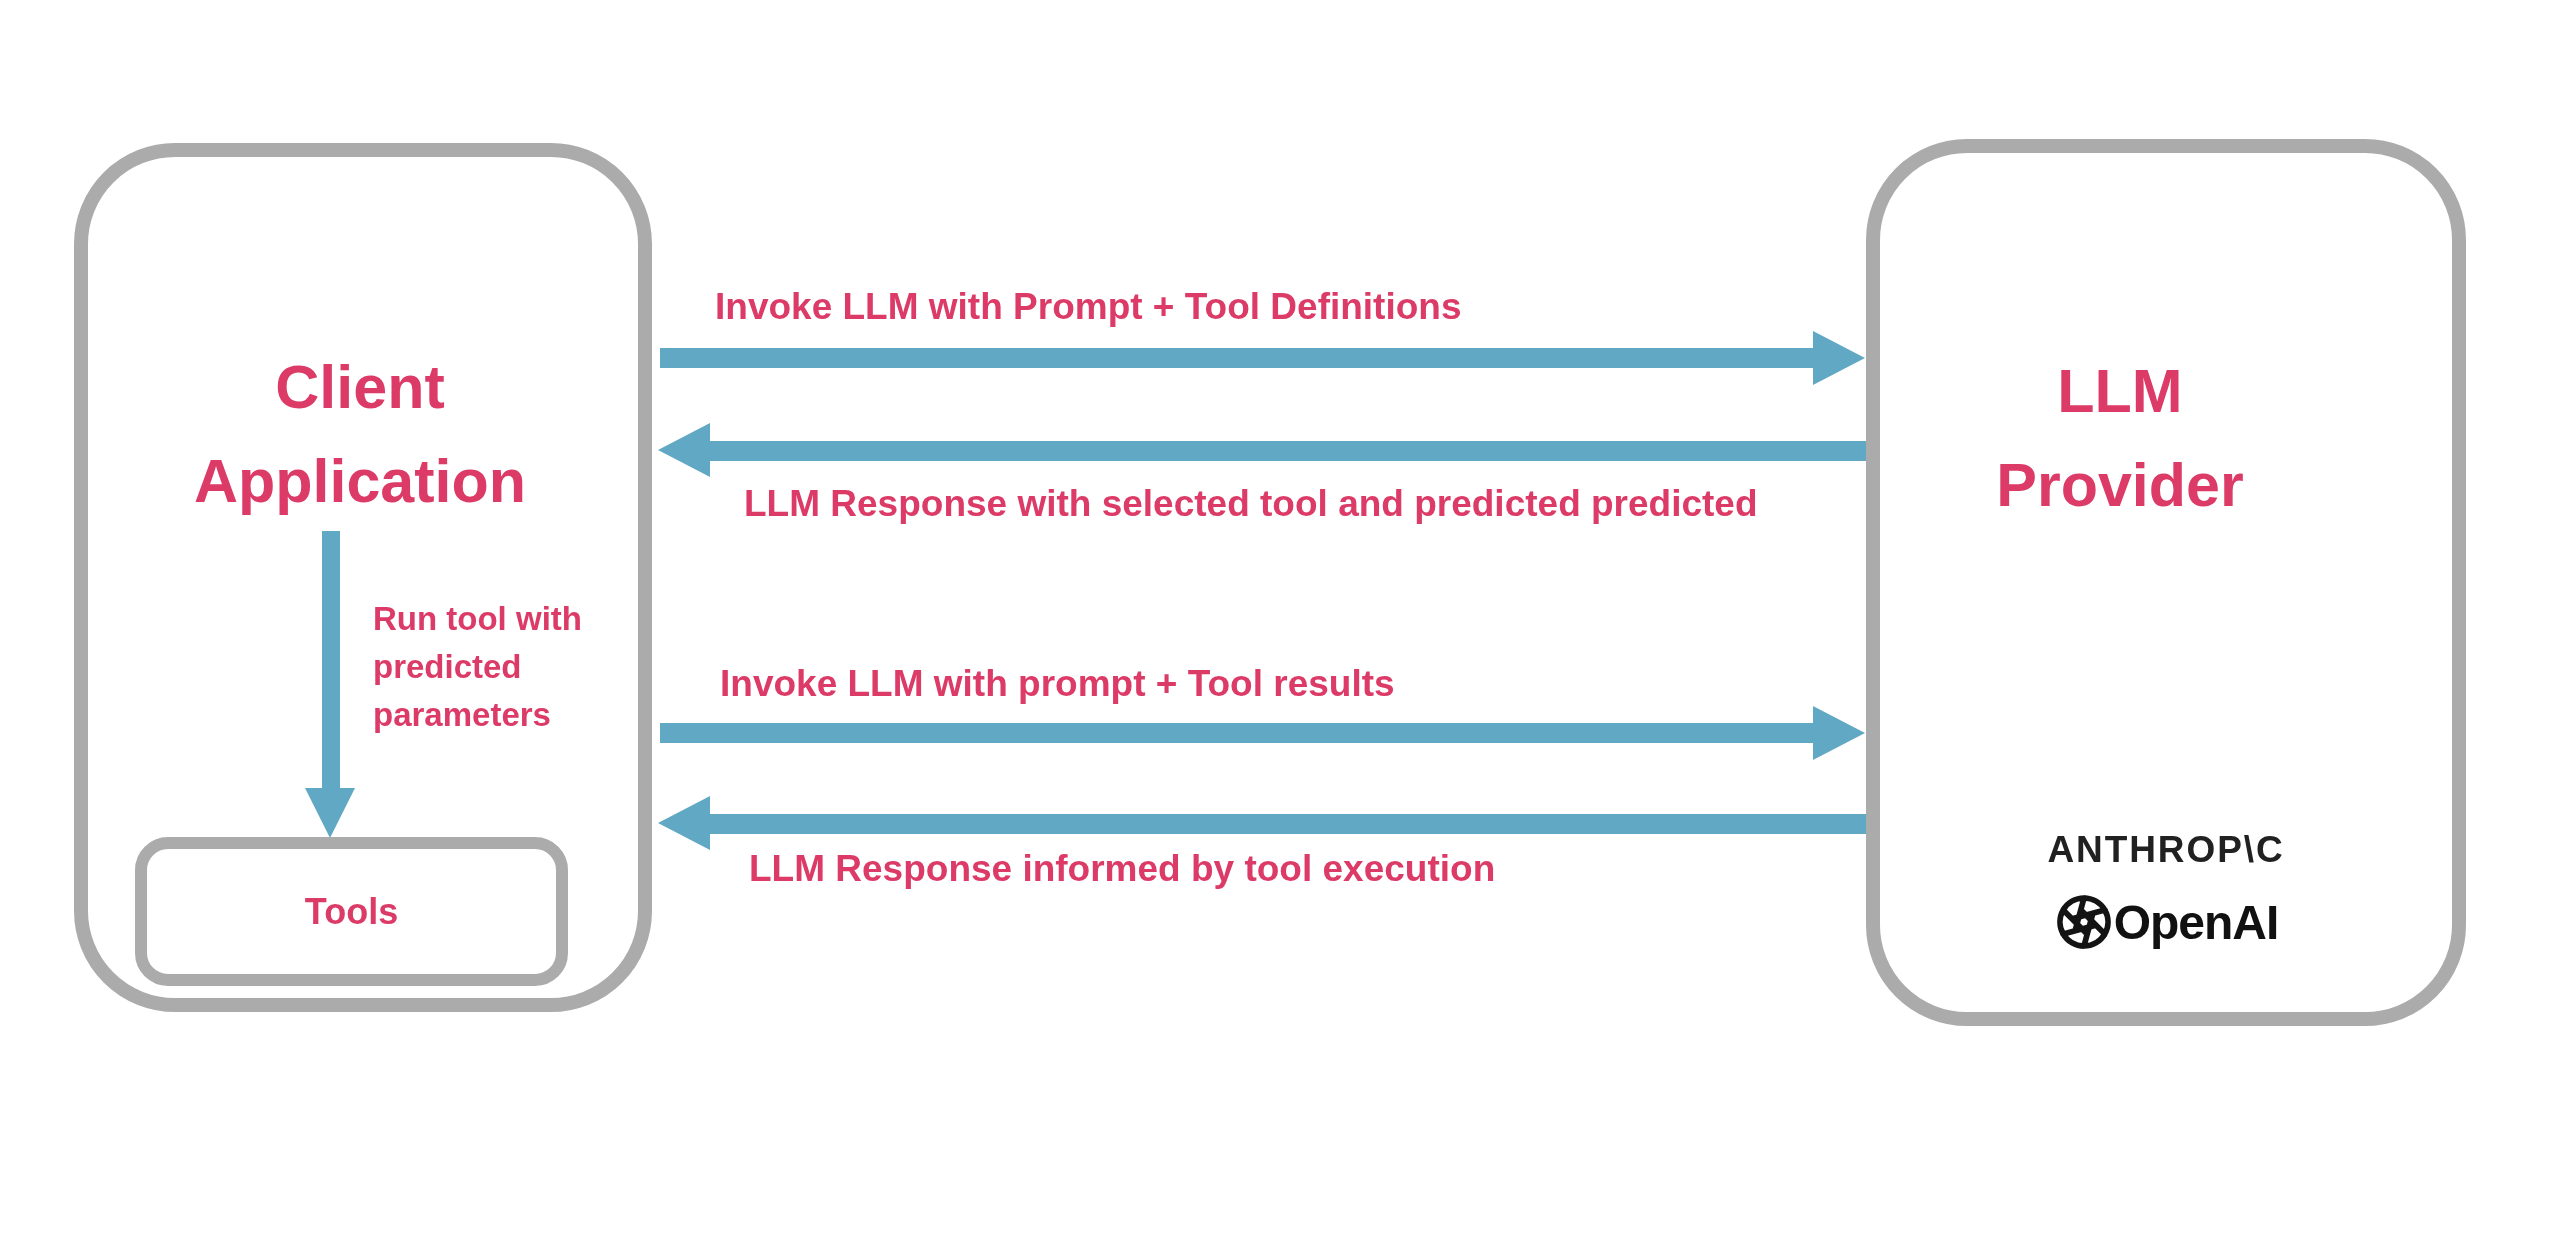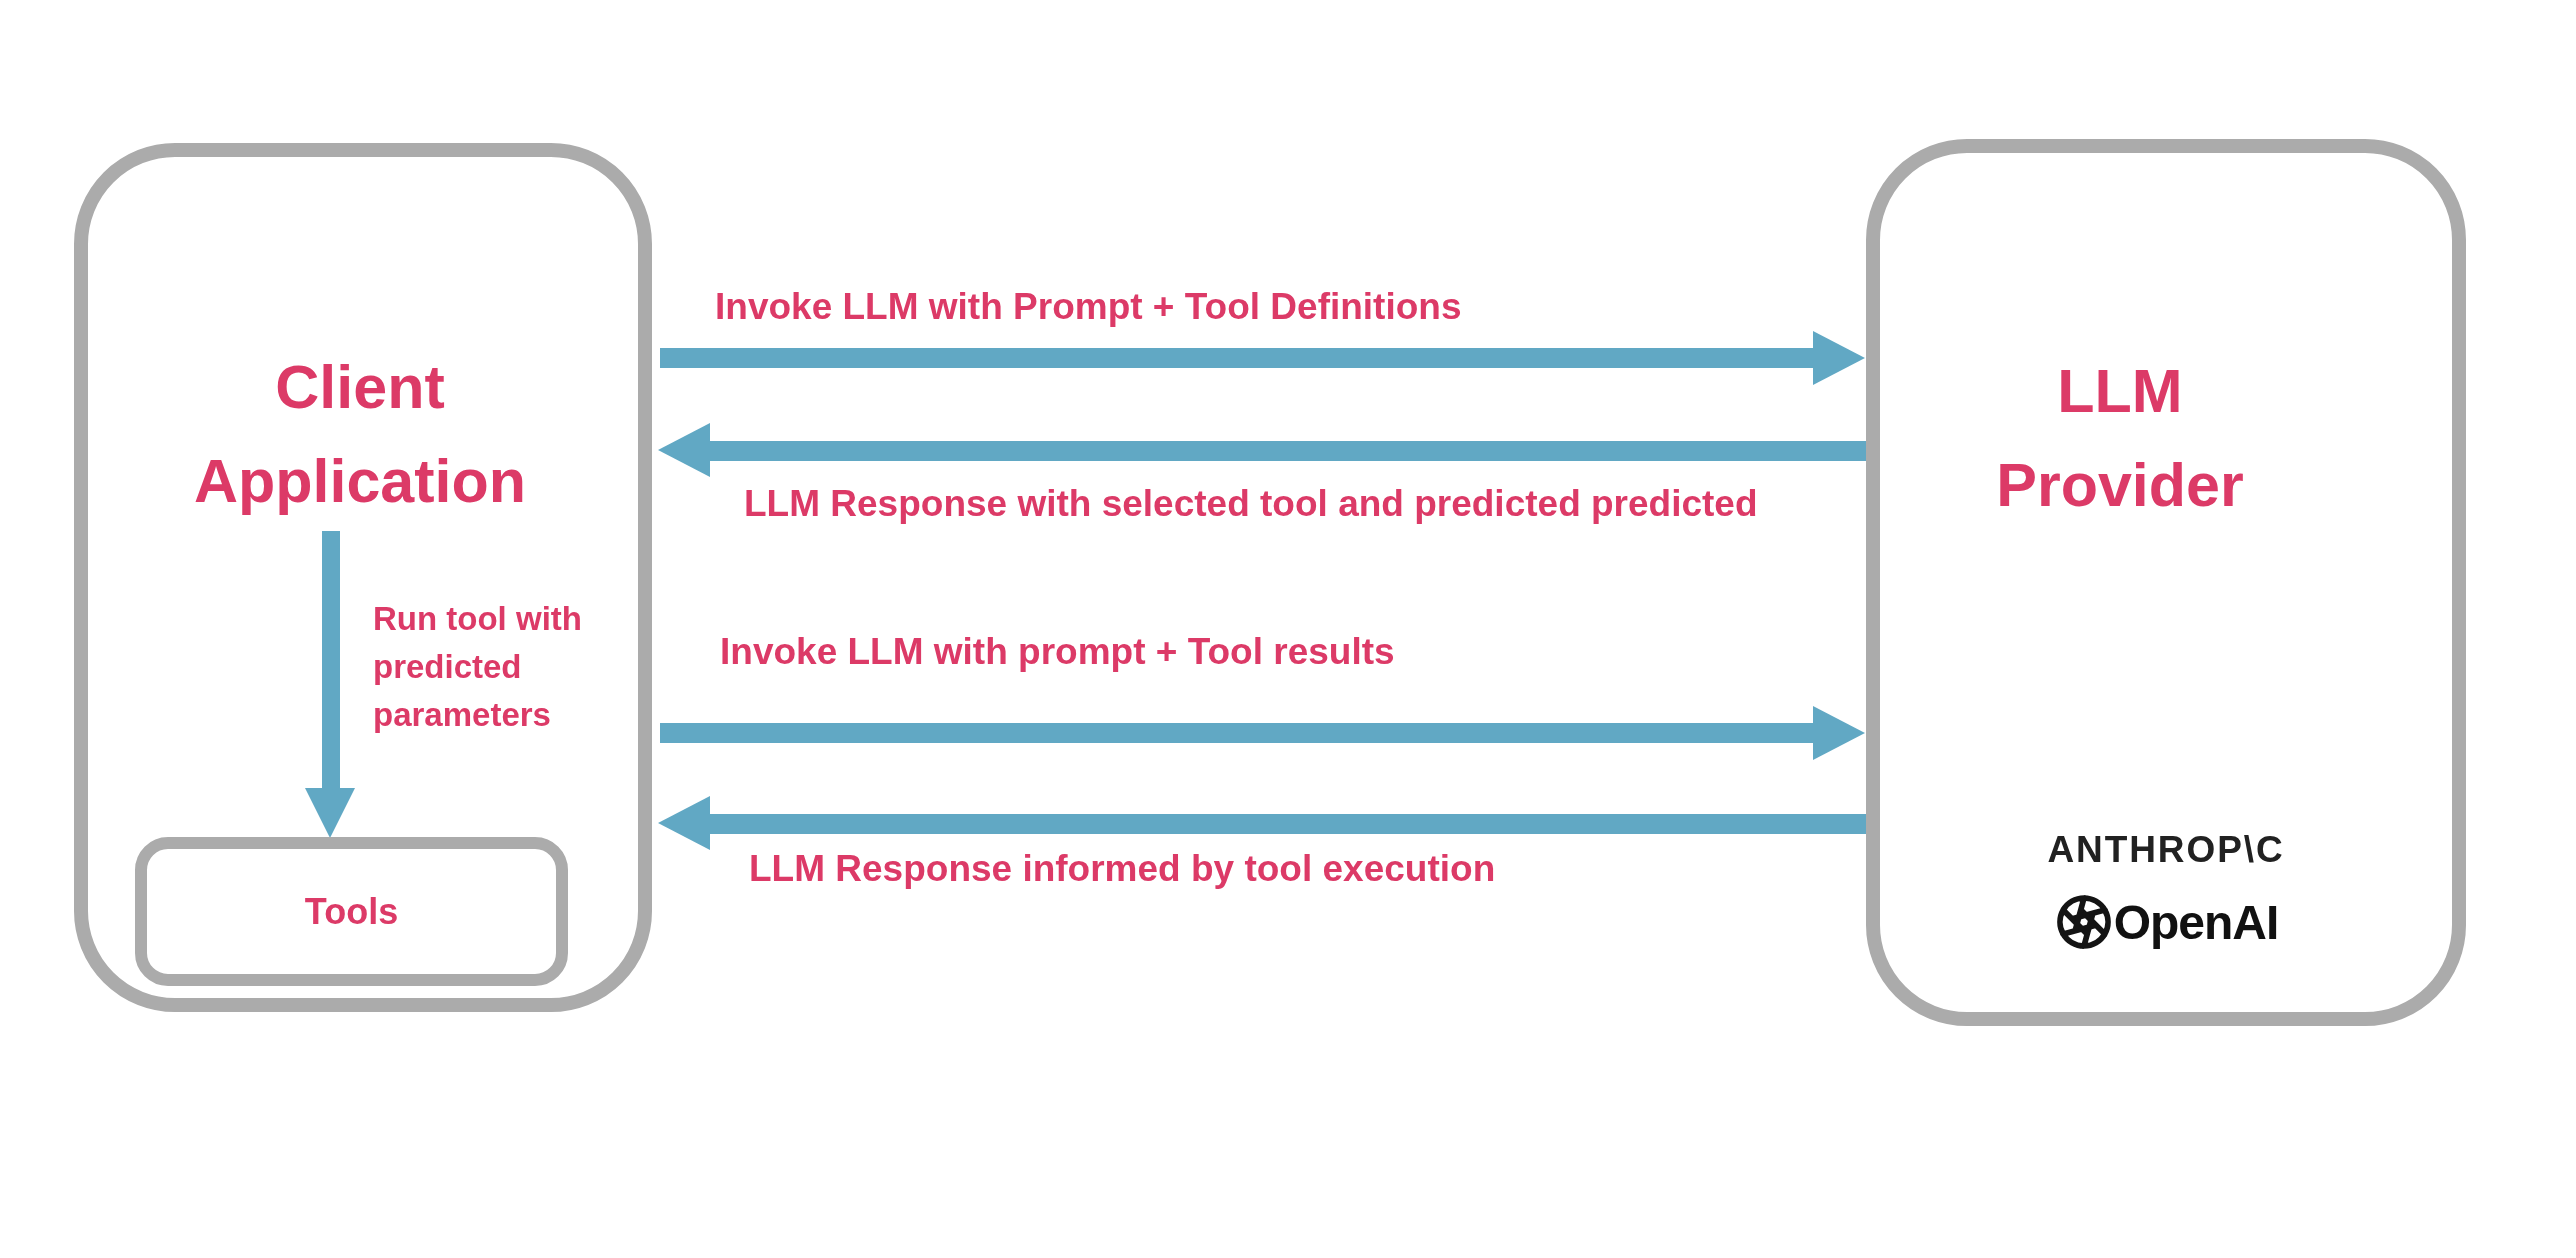--- a/index.html
+++ b/index.html
@@ -104,21 +104,21 @@
     <div class="abs shaft" style="left:660px;top:348px;width:1153px;height:20px;"></div>
     <div class="abs head head-right" style="left:1813px;top:331px;"></div>
   </div>
 
   <div>
     <div class="abs head head-left" style="left:658px;top:423px;"></div>
     <div class="abs shaft" style="left:710px;top:441px;width:1156px;height:20px;"></div>
   </div>
   <div class="abs flow-label" style="left:744px;top:483px;">LLM Response with selected tool and predicted predicted</div>
 
-  <div class="abs flow-label" style="left:720px;top:631px;text-align:right;">Invoke LLM with prompt + Tool results</div>
+  <div class="abs flow-label" style="left:720px;top:663px;text-align:right;">Invoke LLM with prompt + Tool results</div>
   <div>
     <div class="abs shaft" style="left:660px;top:723px;width:1153px;height:20px;"></div>
     <div class="abs head head-right" style="left:1813px;top:706px;"></div>
   </div>
 
   <div>
     <div class="abs head head-left" style="left:658px;top:796px;"></div>
     <div class="abs shaft" style="left:710px;top:814px;width:1156px;height:20px;"></div>
   </div>
   <div class="abs flow-label" style="left:749px;top:848px;">LLM Response informed by tool execution</div>

